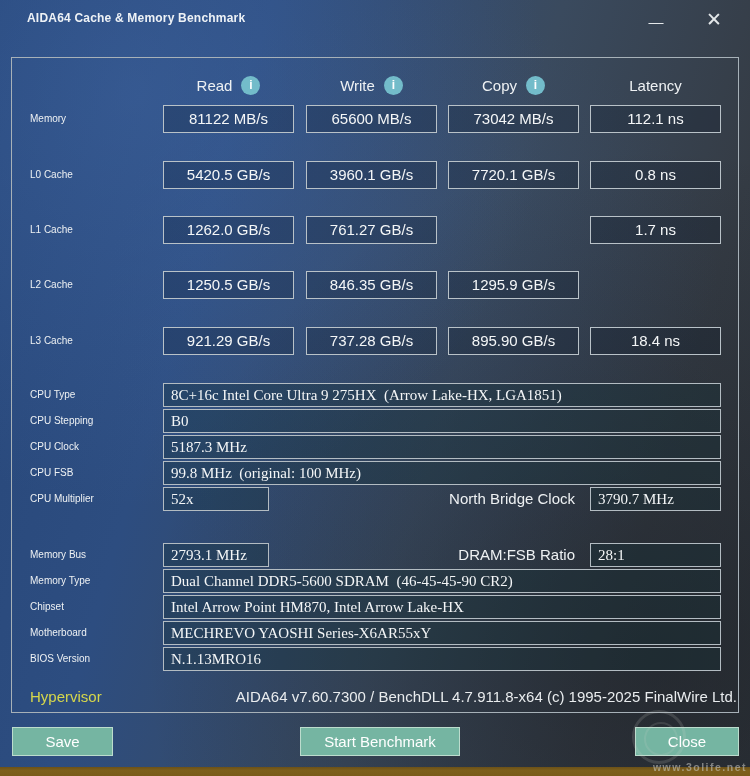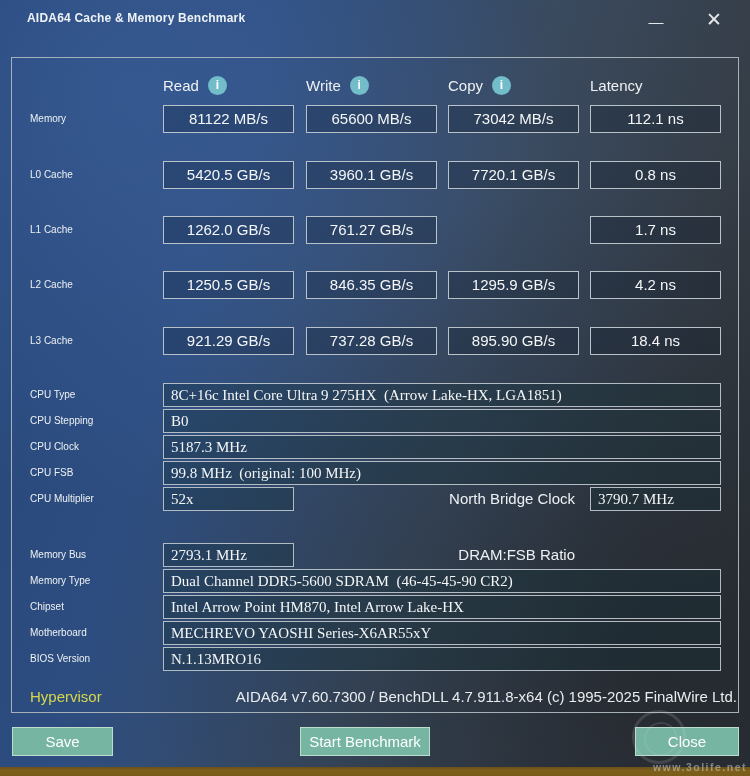--- a/index.html
+++ b/index.html
@@ -20,21 +20,21 @@
   
   .title { position: absolute; left: 27px; top: 11px; font-size: 12px; font-weight: bold; letter-spacing: 0.2px; color: #eef2f6; }
   .win-btn { position: absolute; top: 0; width: 34px; height: 40px; text-align: center; color: #e4e8ea; cursor: pointer; }
   .min-btn { left: 639px; font-size: 15px; line-height: 44px; }
   .close-btn { left: 697px; font-size: 19px; line-height: 40px; font-weight: 300; }
 
   
   .panel { position: absolute; left: 11px; top: 57px; width: 728px; height: 656px; border: 1px solid #a7b1b8; }
 
   
-  .hdr { position: absolute; top: 75px; height: 20px; width: 131px; display: flex; align-items: center; justify-content: flex-start; gap: 9px; font-size: 15px; color: #eef1f3; }
+  .hdr { position: absolute; top: 75px; height: 20px; width: 131px; display: flex; align-items: center; justify-content: center; gap: 9px; font-size: 15px; color: #eef1f3; }
   .col1 { left: 163px; } .col2 { left: 306px; } .col3 { left: 448px; } .col4 { left: 590px; }
   .info-icon {
     width: 19px; height: 19px; border-radius: 50%;
     background: #73bcca; color: #ffffff;
     font-size: 12px; font-weight: bold; font-style: normal;
     display: inline-flex; align-items: center; justify-content: center;
     cursor: pointer; flex: 0 0 auto;
   }
 
   
@@ -48,42 +48,42 @@
   .r-mem { top: 105px; } .r-l0 { top: 161px; } .r-l1 { top: 216px; } .r-l2 { top: 271px; } .r-l3 { top: 327px; }
 
   
   .ilabel { height: 24px; line-height: 24px; }
   .field {
     position: absolute; left: 163px; width: 558px; height: 24px;
     border: 1px solid #b3bcc2; background: rgba(20,46,54,0.32);
     font-size: 15px; color: #f4f6f7; line-height: 22px;
     padding-left: 7px; white-space: pre; overflow: hidden; font-family: Liberation Serif, serif;
   }
-  .field.small { width: 131px; }
+  .field.small { width: 106px; }
   .field.right { left: 590px; width: 131px; }
   .rlabel { position: absolute; left: 380px; width: 195px; height: 24px; line-height: 24px; text-align: right; font-size: 15px; color: #eef1f3; }
 
   .t-cputype { top: 383px; } .t-stepping { top: 409px; } .t-clock { top: 435px; }
   .t-fsb { top: 461px; } .t-mult { top: 487px; }
   .t-membus { top: 543px; } .t-memtype { top: 569px; } .t-chipset { top: 595px; }
   .t-mobo { top: 621px; } .t-bios { top: 647px; }
 
   
   .hypervisor { position: absolute; left: 30px; top: 688px; font-size: 15px; color: #d6d74b; }
   .version { position: absolute; left: 160px; top: 688px; width: 577px; text-align: right; font-size: 15px; color: #e9ecee; }
 
   
   .btn {
     position: absolute; top: 727px; height: 29px;
     background: #75b5a2; border: 1px solid #bcdccd;
     color: #ffffff; font-size: 15px; font-family: "Liberation Sans", sans-serif;
     cursor: pointer; text-align: center;
   }
   .btn-save { left: 12px; width: 101px; }
-  .btn-start { left: 300px; width: 130px; }
+  .btn-start { left: 300px; width: 160px; }
   .btn-close { left: 635px; width: 104px; }
 
   
   .bottom-bar { position: absolute; left: 0; top: 767px; width: 750px; height: 9px; background: linear-gradient(180deg, #6b5118 0%, #7e601c 40%, #7a5c1a 100%); }
   .wm-ring { position: absolute; left: 632px; top: 710px; width: 54px; height: 54px; border: 3px solid rgba(210,210,205,0.16); border-radius: 50%; pointer-events: none; }
   .wm-ring::after { content: ""; position: absolute; left: 9px; top: 9px; width: 30px; height: 30px; border: 2px solid rgba(210,210,205,0.14); border-radius: 50%; }
   .wm-text { position: absolute; right: 3px; top: 761px; font-size: 10.5px; letter-spacing: 1.5px; color: rgba(205,205,198,0.55); font-weight: bold; }
 </style>
 </head>
 <body>
@@ -126,21 +126,20 @@
 
   <div class="row-label bench-label r-l1">L1 Cache</div>
   <div class="cell col1 r-l1">1262.0 GB/s</div>
   <div class="cell col2 r-l1">761.27 GB/s</div>
   <div class="cell col4 r-l1">1.7 ns</div>
 
   <div class="row-label bench-label r-l2">L2 Cache</div>
   <div class="cell col1 r-l2">1250.5 GB/s</div>
   <div class="cell col2 r-l2">846.35 GB/s</div>
   <div class="cell col3 r-l2">1295.9 GB/s</div>
-  <div class="cell col4 r-l2">4.2 ns</div>
 
   <div class="row-label bench-label r-l3">L3 Cache</div>
   <div class="cell col1 r-l3">921.29 GB/s</div>
   <div class="cell col2 r-l3">737.28 GB/s</div>
   <div class="cell col3 r-l3">895.90 GB/s</div>
   <div class="cell col4 r-l3">18.4 ns</div>
 
   <div class="row-label ilabel t-cputype">CPU Type</div>
   <div class="field t-cputype">8C+16c Intel Core Ultra 9 275HX  (Arrow Lake-HX, LGA1851)</div>
 
@@ -154,20 +153,21 @@
   <div class="field t-fsb">99.8 MHz  (original: 100 MHz)</div>
 
   <div class="row-label ilabel t-mult">CPU Multiplier</div>
   <div class="field small t-mult">52x</div>
   <div class="rlabel t-mult">North Bridge Clock</div>
   <div class="field right t-mult">3790.7 MHz</div>
 
   <div class="row-label ilabel t-membus">Memory Bus</div>
   <div class="field small t-membus">2793.1 MHz</div>
   <div class="rlabel t-membus">DRAM:FSB Ratio</div>
+  <div class="field right t-membus">28:1</div>
 
   <div class="row-label ilabel t-memtype">Memory Type</div>
   <div class="field t-memtype">Dual Channel DDR5-5600 SDRAM  (46-45-45-90 CR2)</div>
 
   <div class="row-label ilabel t-chipset">Chipset</div>
   <div class="field t-chipset">Intel Arrow Point HM870, Intel Arrow Lake-HX</div>
 
   <div class="row-label ilabel t-mobo">Motherboard</div>
   <div class="field t-mobo">MECHREVO YAOSHI Series-X6AR55xY</div>
 

